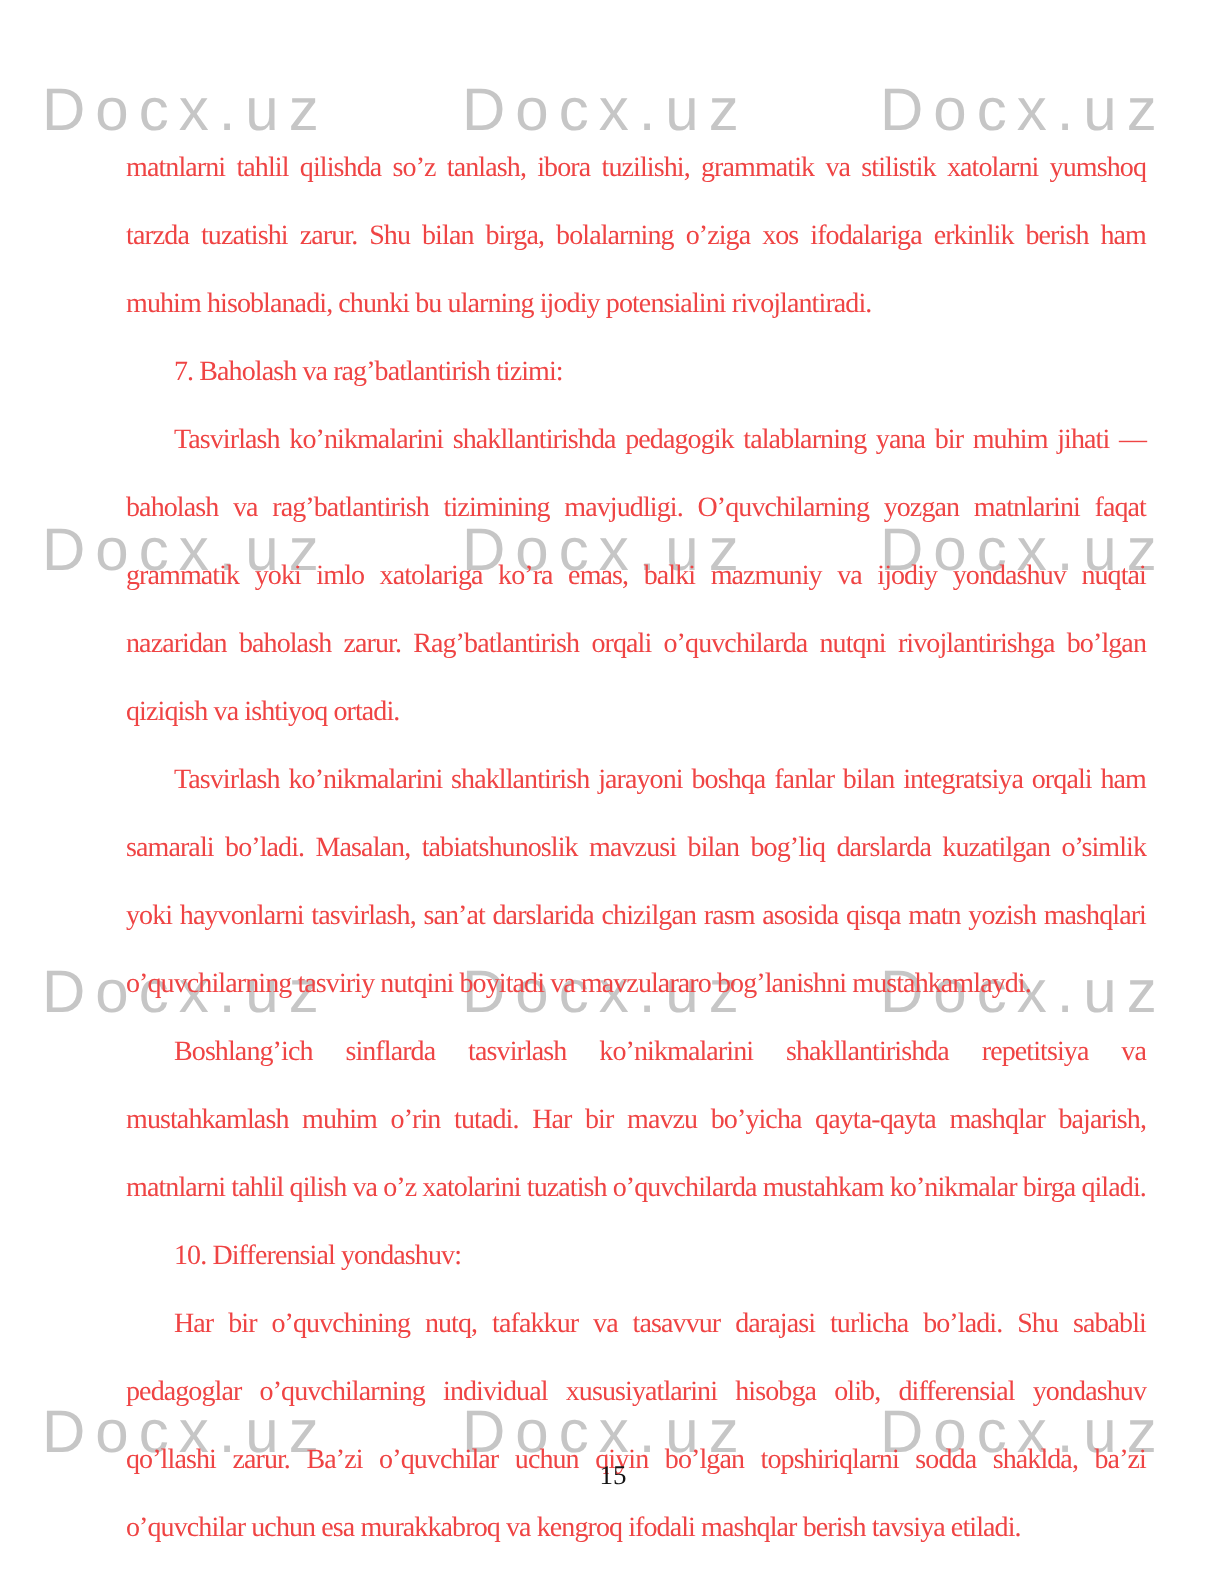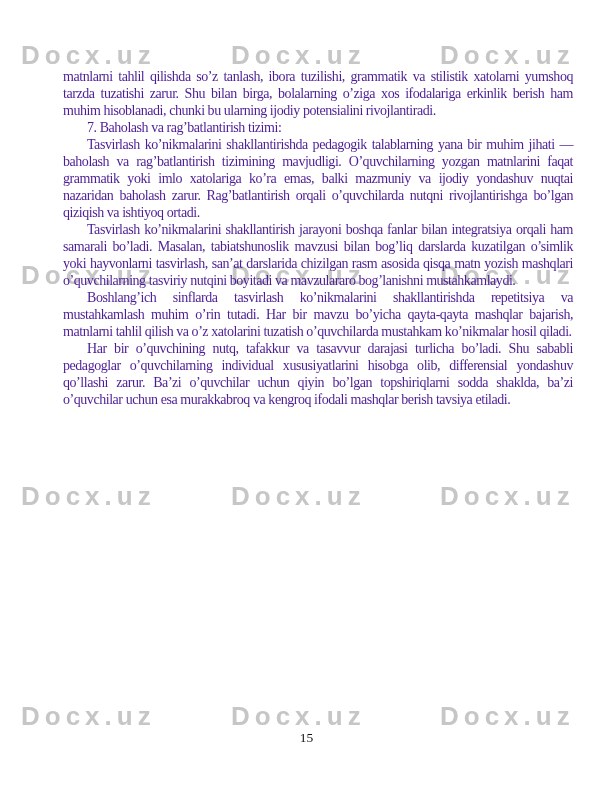--- a/index.html
+++ b/index.html
@@ -17,39 +17,39 @@
   
   .watermark-layer {
     position: absolute;
     left: 0; top: 0;
     width: 612px; height: 792px;
     z-index: 0;
   }
   .wm {
     position: absolute;
     font-family: "Liberation Sans", sans-serif;
-    font-size: 26px;
+    font-size: 30px;
     line-height: 31px;
-    font-weight: 700;
+    font-weight: 400;
     letter-spacing: 5px;
     white-space: nowrap;
     user-select: none;
   }
   
   .text-block {
     position: absolute;
     left: 63px;
     top: 68px;
     width: 510px;
     z-index: 1;
     font-family: "Liberation Serif", serif;
     font-size: 14px;
-    line-height: 17px;
+    line-height: 34px;
     letter-spacing: -0.45px;
-    color: #4c1d95;
+    color: #ef4444;
     text-align: justify;
   }
   .text-block p {
     margin: 0;
     padding: 0;
   }
   .text-block p.indent {
     text-indent: 24px;
   }
   .page-number {
@@ -81,17 +81,18 @@
       <span class="wm" style="top: 481px; left: 440px; color: rgb(198, 198, 198);">Docx.uz</span>
       <span class="wm" style="top: 701px; left: 21px; color: rgb(198, 198, 198);">Docx.uz</span>
       <span class="wm" style="top: 701px; left: 231px; color: rgb(198, 198, 198);">Docx.uz</span>
       <span class="wm" style="top: 701px; left: 440px; color: rgb(198, 198, 198);">Docx.uz</span>
     </div>
   <div class="text-block" id="content">
       <p>matnlarni tahlil qilishda so’z tanlash, ibora tuzilishi, grammatik va stilistik xatolarni yumshoq tarzda tuzatishi zarur. Shu bilan birga, bolalarning o’ziga xos ifodalariga erkinlik berish ham muhim hisoblanadi, chunki bu ularning ijodiy potensialini rivojlantiradi.</p>
       <p class="indent">7. Baholash va rag’batlantirish tizimi:</p>
       <p class="indent">Tasvirlash ko’nikmalarini shakllantirishda pedagogik talablarning yana bir muhim jihati — baholash va rag’batlantirish tizimining mavjudligi. O’quvchilarning yozgan matnlarini faqat grammatik yoki imlo xatolariga ko’ra emas, balki mazmuniy va ijodiy yondashuv nuqtai nazaridan baholash zarur. Rag’batlantirish orqali o’quvchilarda nutqni rivojlantirishga bo’lgan qiziqish va ishtiyoq ortadi.</p>
       <p class="indent">Tasvirlash ko’nikmalarini shakllantirish jarayoni boshqa fanlar bilan integratsiya orqali ham samarali bo’ladi. Masalan, tabiatshunoslik mavzusi bilan bog’liq darslarda kuzatilgan o’simlik yoki hayvonlarni tasvirlash, san’at darslarida chizilgan rasm asosida qisqa matn yozish mashqlari o’quvchilarning tasviriy nutqini boyitadi va mavzulararo bog’lanishni mustahkamlaydi.</p>
-      <p class="indent">Boshlang’ich sinflarda tasvirlash ko’nikmalarini shakllantirishda repetitsiya va mustahkamlash muhim o’rin tutadi. Har bir mavzu bo’yicha qayta-qayta mashqlar bajarish, matnlarni tahlil qilish va o’z xatolarini tuzatish o’quvchilarda mustahkam ko’nikmalar hosil qiladi.</p>
+      <p class="indent">Boshlang’ich sinflarda tasvirlash ko’nikmalarini shakllantirishda repetitsiya va mustahkamlash muhim o’rin tutadi. Har bir mavzu bo’yicha qayta-qayta mashqlar bajarish, matnlarni tahlil qilish va o’z xatolarini tuzatish o’quvchilarda mustahkam ko’nikmalar birga qiladi.</p>
+      <p class="indent">10. Differensial yondashuv:</p>
       <p class="indent">Har bir o’quvchining nutq, tafakkur va tasavvur darajasi turlicha bo’ladi. Shu sababli pedagoglar o’quvchilarning individual xususiyatlarini hisobga olib, differensial yondashuv qo’llashi zarur. Ba’zi o’quvchilar uchun qiyin bo’lgan topshiriqlarni sodda shaklda, ba’zi o’quvchilar uchun esa murakkabroq va kengroq ifodali mashqlar berish tavsiya etiladi.</p>
     </div>
   <div class="page-number">15</div>
 </div>
 
 </body></html>

